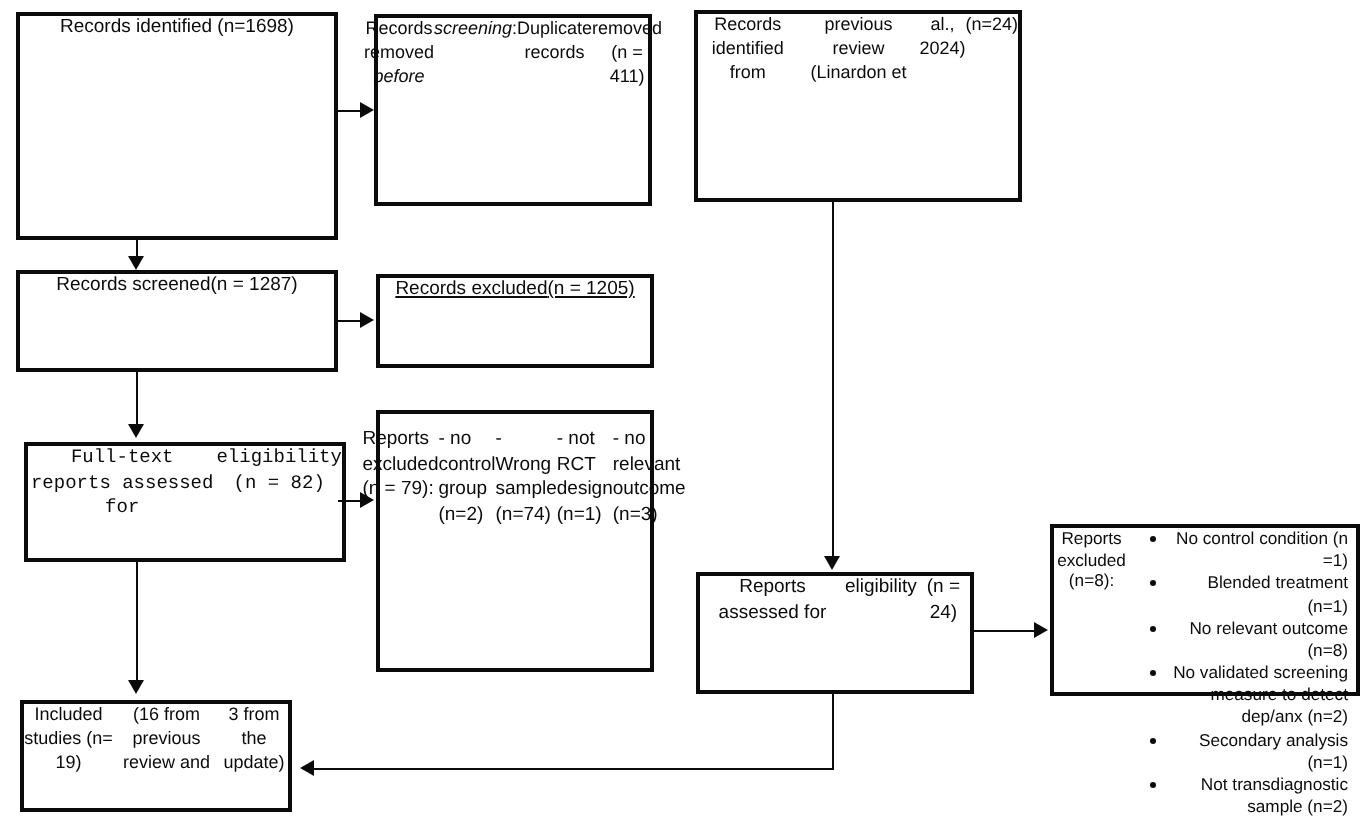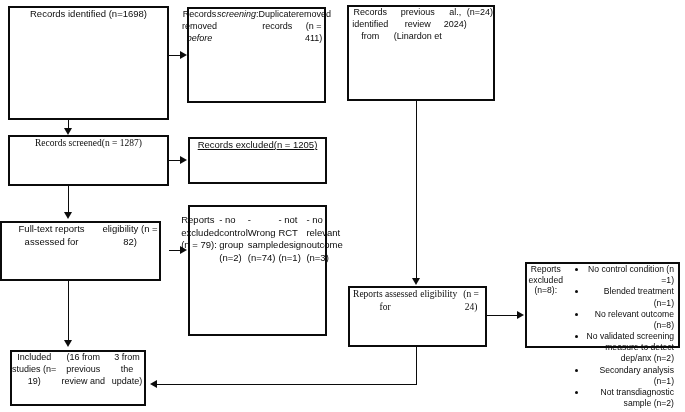--- a/index.html
+++ b/index.html
@@ -44,47 +44,46 @@
   
   #box-records-identified {
     left: 8px;  top: 6px;  width: 161px; height: 114px;
     font-size: 9.5px;
   }
   #box-records-removed {
     left: 187px; top: 7px; width: 139px; height: 96px;
     font-size: 9px;
   }
   #box-prev-review {
-    left: 347px; top: 5px; width: 148px; height: 96px;
+    left: 347px; top: 5px; width: 164px; height: 96px;
     font-size: 9px;
     justify-content: flex-end;
   }
   #box-records-screened {
     left: 8px;  top: 135px; width: 161px; height: 51px;
     font-size: 9.5px;
-    font-family: Liberation Serif, serif;
   }
   #box-records-excluded {
     left: 188px; top: 137px; width: 139px; height: 47px;
     font-size: 9.5px;
     text-decoration: underline;
   }
   #box-fulltext {
-    left: 0;  top: 221px; width: 161px; height: 60px;
-    font-size: 9.5px;
+    left: 12px;  top: 221px; width: 161px; height: 60px;
+    font-size: 9.5px;
+    font-family: Liberation Mono, monospace;
   }
   #box-reports-excluded-79 {
     left: 188px; top: 205px; width: 139px; height: 131px;
     font-size: 9.5px;
     padding: 7px 0 7px 9px;
   }
   #box-reports-assessed {
     left: 348px; top: 286px; width: 139px; height: 61px;
     font-size: 9.5px;
-    font-family: Liberation Serif, serif;
   }
   #box-reports-excluded-8 {
     left: 525px; top: 262px; width: 155px; height: 86px;
     font-size: 8.6px;
   }
   #box-included {
     left: 10px; top: 350px; width: 136px; height: 56px;
     font-size: 9px;
   }
 

